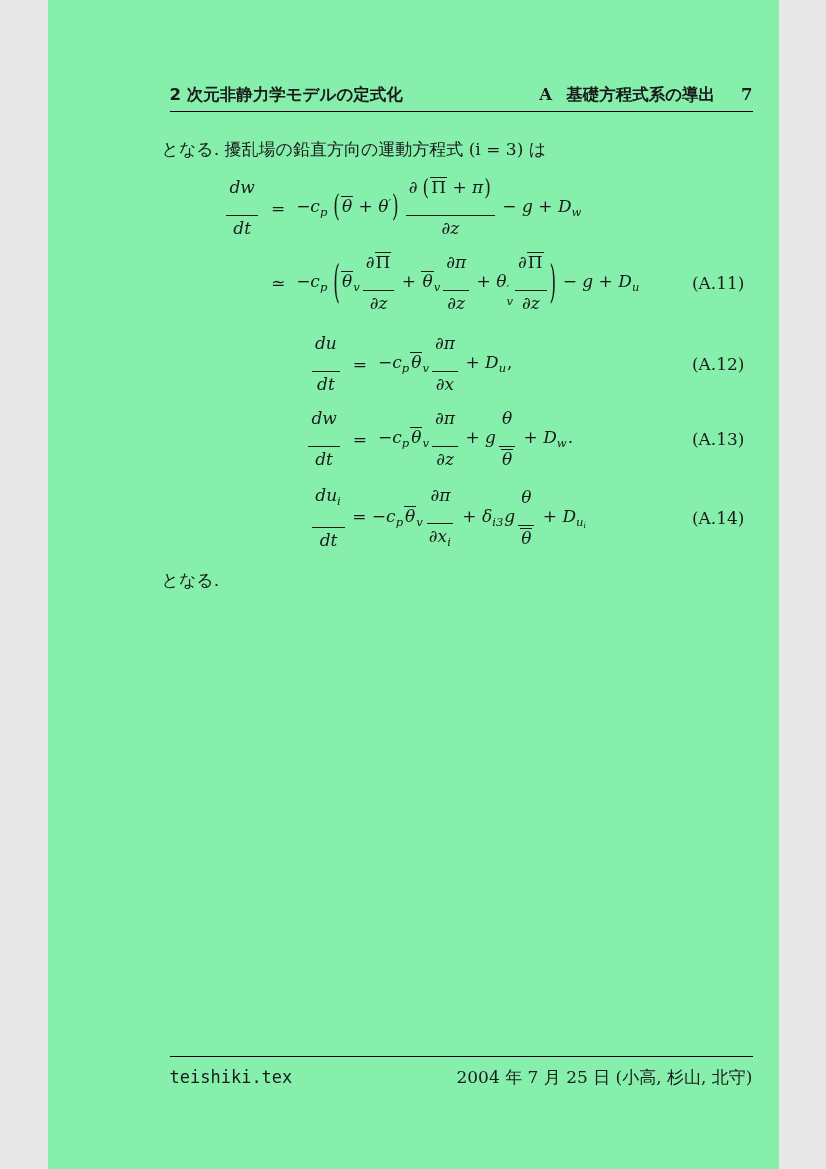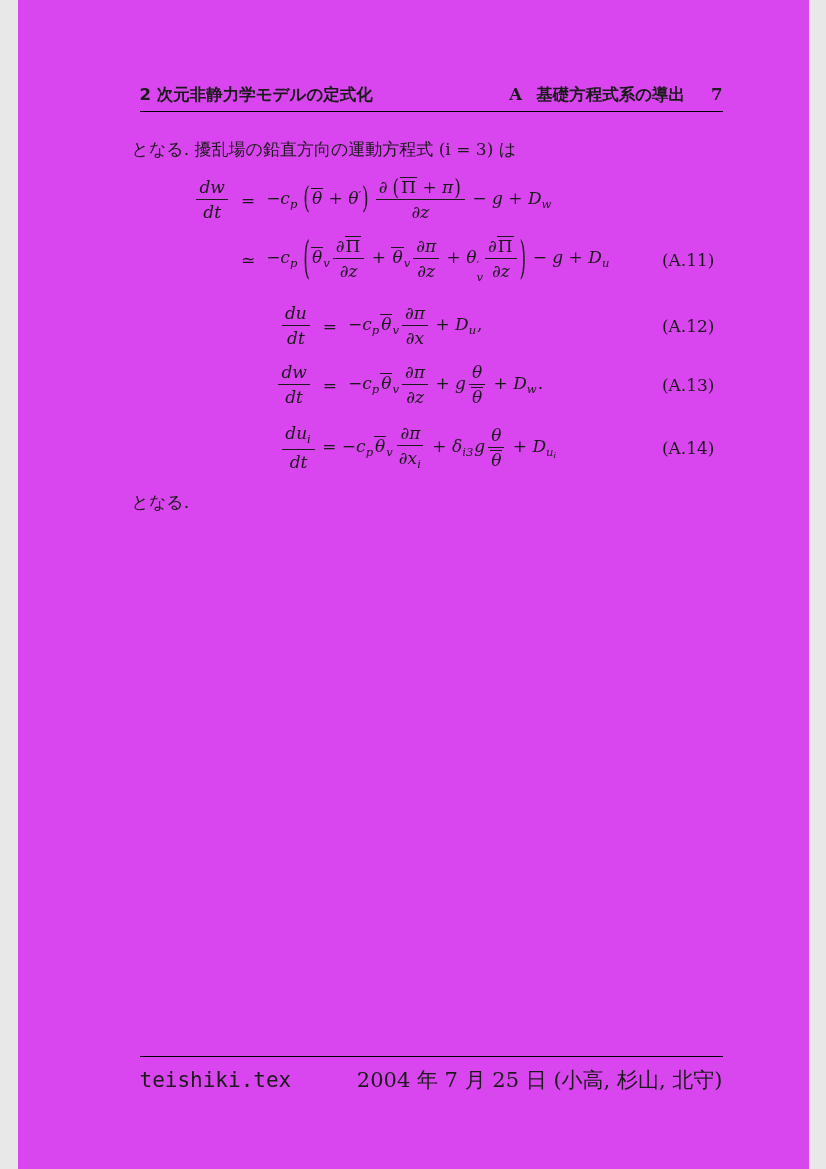--- a/index.html
+++ b/index.html
@@ -1,18 +1,18 @@
 <!DOCTYPE html>
 <html><head>
 <meta charset="utf-8">
 <style>
   html,body{margin:0;padding:0;background:#e8e8e8;}
   .page{
-    width:791px;height:1169px;position:relative;margin:0 auto;
-    background:#d946ef;color:#1a1a1a;
+    width:731px;height:1169px;position:relative;margin:0 auto;
+    background:#86efac;color:#1a1a1a;
     font-family:"DejaVu Serif",serif;font-size:17px;
     overflow:hidden;
   }
   
   .header{
     position:absolute;top:84px;left:122px;width:583px;
     border-bottom:1.6px solid #000;padding-bottom:5px;
     display:flex;justify-content:space-between;align-items:baseline;
     font-family:"DejaVu Sans",sans-serif;font-weight:bold;font-size:16.5px;
   }
@@ -38,35 +38,35 @@
   .spr{text-align:right;}
   .lhs{text-align:right;white-space:nowrap;}
   .rel{padding-left:11px;padding-right:11px;font-style:normal;}
   .rhs{text-align:left;white-space:nowrap;}
   .eqtag{font-style:normal;}
   
   .tx{white-space:pre;}
   .up{font-style:normal;}
   .frac{display:inline-flex;flex-direction:column;align-items:center;
         vertical-align:middle;text-align:center;margin:0 2px;line-height:1.18;}
-  .frac>.num{display:block;border-bottom:1px solid #1a1a1a;padding:0 3px 2px;}
+  .frac>.num{display:block;border-bottom:1px solid #1a1a1a;padding:0 3px 18px;}
   .frac>.den{display:block;padding:2px 3px 0;}
   .sb{font-size:0.68em;vertical-align:-0.32em;margin-right:1px;white-space:pre;}
   .su{font-size:0.68em;vertical-align:0.45em;white-space:pre;}
   .ss{display:inline-flex;flex-direction:column;font-size:0.68em;line-height:1.05;
       vertical-align:-0.5em;}
   .ovl{display:inline-block;border-top:1px solid #1a1a1a;padding:1px 1px 0;line-height:1.05;}
   .big{display:inline-block;font-style:normal;transform-origin:50% 50%;margin:0 1px;}
   .gap{display:inline-block;width:4px;}
   
   .footer{
     position:absolute;top:1056px;left:122px;width:583px;
     border-top:1.2px solid #000;padding-top:9px;
     display:flex;justify-content:space-between;align-items:baseline;
-    font-size:21px;
+    font-size:17px;
   }
   .footer-left{font-family:"DejaVu Sans Mono",monospace;}
 </style>
 </head>
 <body>
 
 <div class="page">
 
   <div class="header">
     <span class="header-left">2 次元非静力学モデルの定式化</span>

